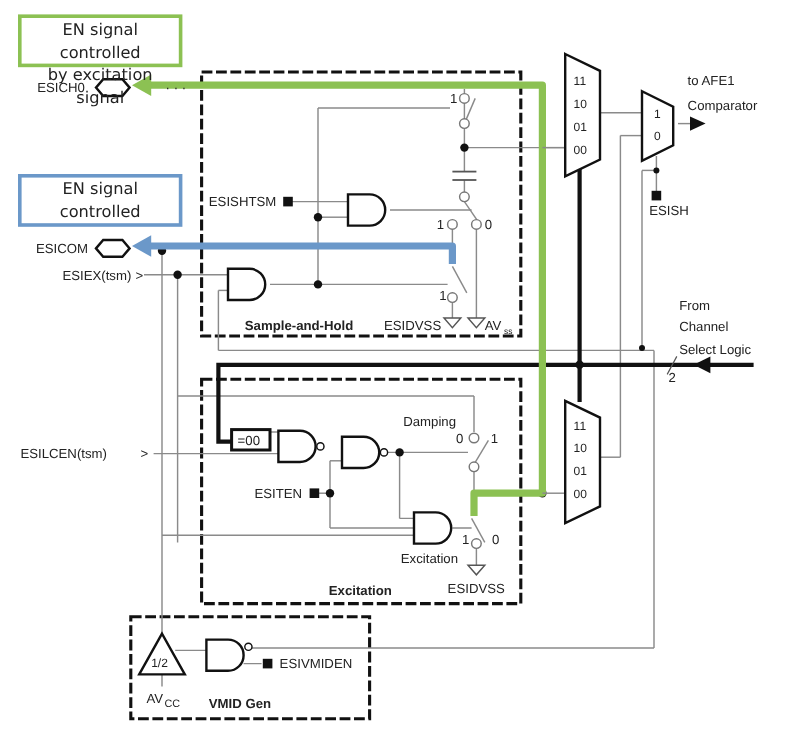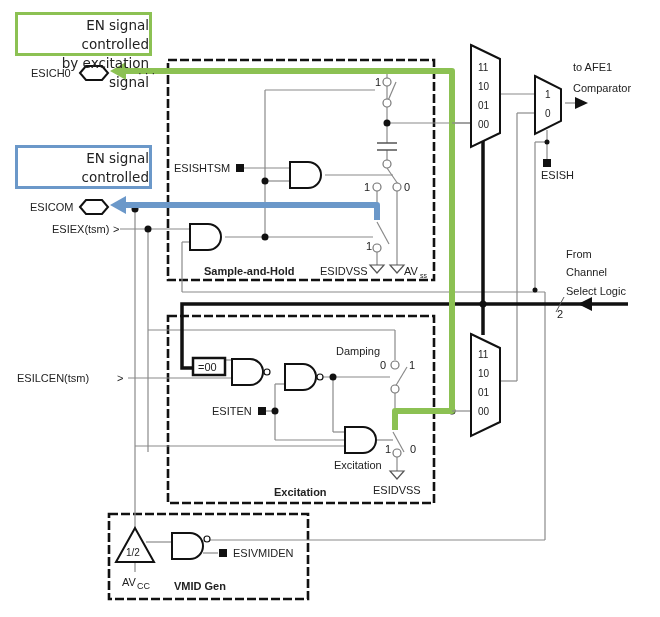--- a/index.html
+++ b/index.html
@@ -6,21 +6,21 @@
   body { width:660px; height:617px; position:relative; overflow:hidden; font-family:"Liberation Sans", sans-serif; }
   svg { position:absolute; left:0; top:0; }
   .w { stroke:#8a8a8a; stroke-width:1.2; fill:none; }
   .bus { stroke:#111; stroke-width:3.5; fill:none; }
   .gate { stroke:#111; stroke-width:2; fill:#fff; }
   .dash { stroke:#111; stroke-width:2.6; fill:none; stroke-dasharray:9 3; }
   .node { fill:#111; }
   .oc { fill:#fff; stroke:#777; stroke-width:1.2; }
   .lbl { font-family:"Liberation Sans", sans-serif; font-size:11px; fill:#222; }
   .lblb { font-family:"Liberation Sans", sans-serif; font-size:11px; font-weight:bold; fill:#222; }
-  .call { position:absolute; background:#fff; font-family:"DejaVu Sans", sans-serif; font-size:13.5px; color:#222; text-align:right; line-height:19px; box-sizing:border-box; }
+  .call { position:absolute; background:#fff; font-family:"DejaVu Sans", sans-serif; font-size:13.5px; color:#222; text-align:center; line-height:19px; box-sizing:border-box; }
   .call.green { left:15px; top:12px; width:137px; height:44px; border:3px solid #8cc153; padding-top:1px; }
   .call.blue { left:15px; top:145px; width:137px; height:44px; border:3px solid #6b98c9; padding-top:1px; }
 </style>
 </head>
 <body>
 
 <svg width="660" height="617" viewBox="0 0 660 617">
 
   <rect class="dash" x="168" y="60" width="106" height="0" style="display:none"></rect>
   <rect class="dash" x="168" y="59" width="106" height="1" style="display:none"></rect>

